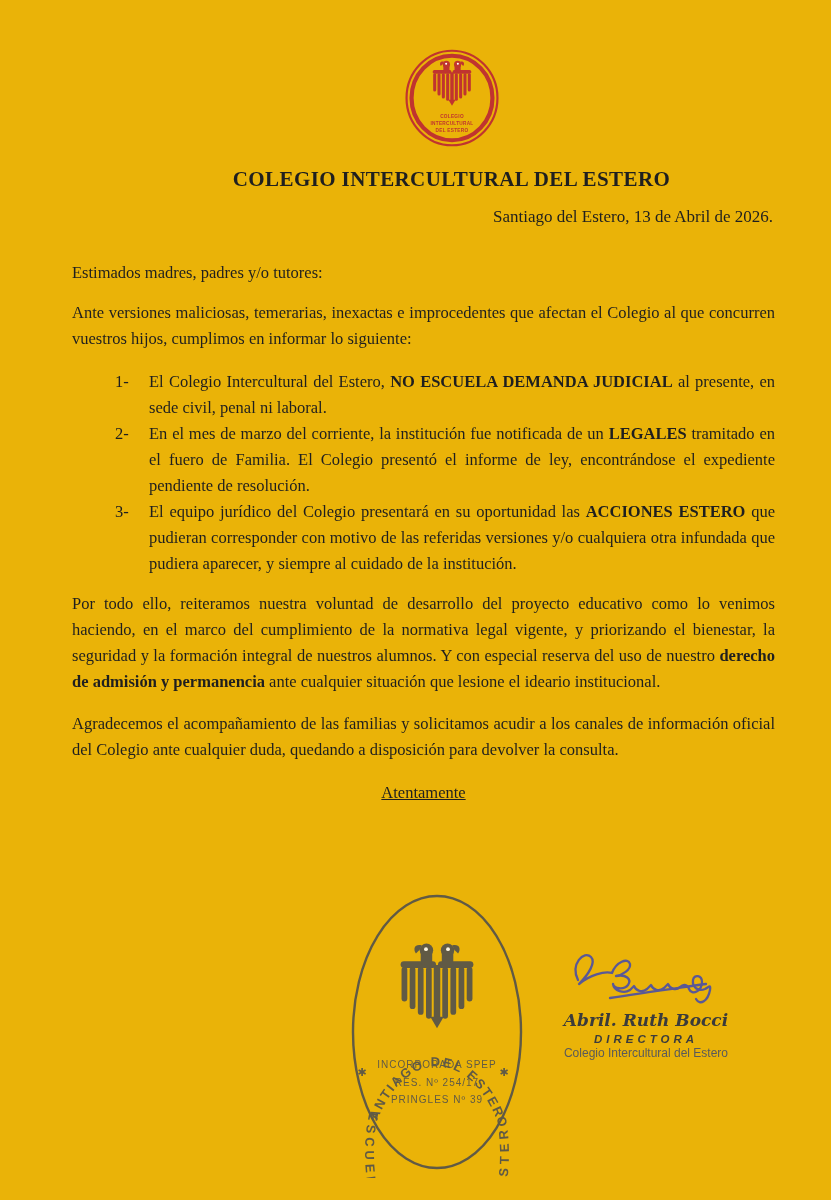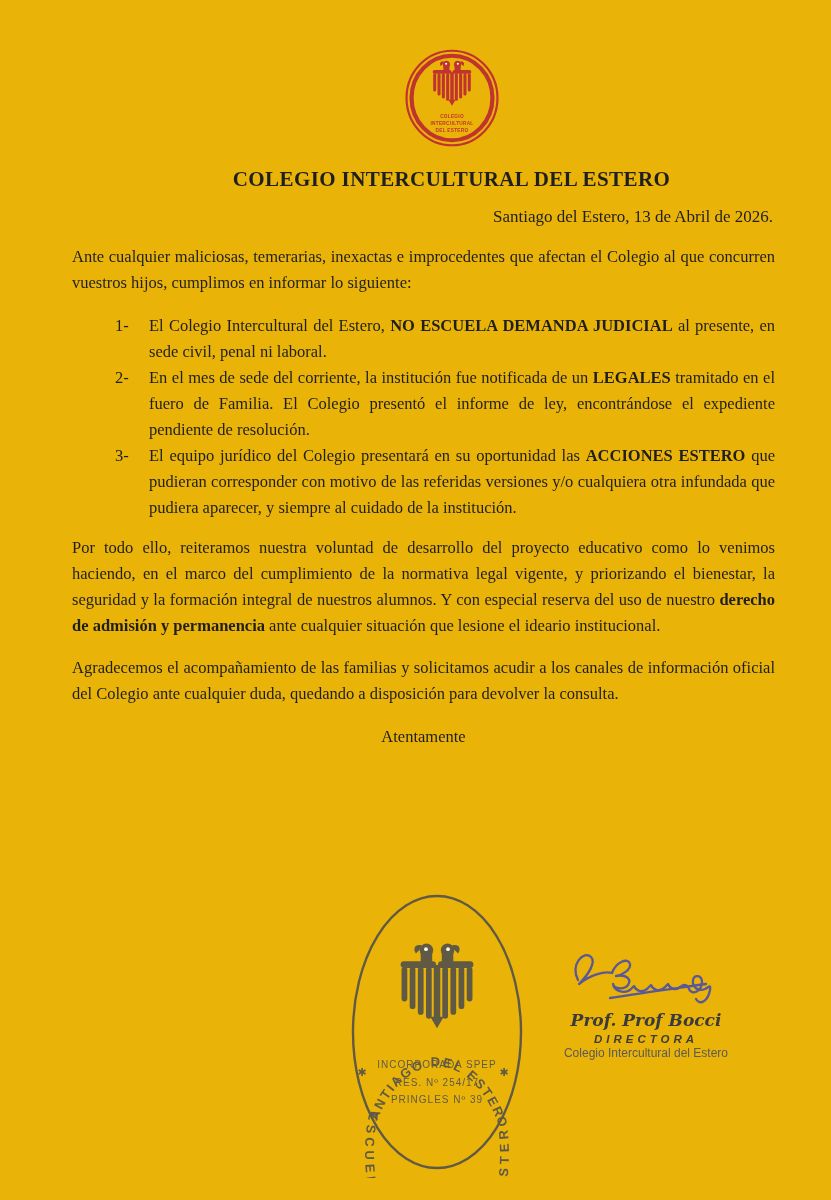--- a/index.html
+++ b/index.html
@@ -37,21 +37,21 @@
   .content{
     padding:0 56px 0 72px;
     font-size:16.5px;line-height:26px;
   }
   .salutation{margin-top:30px;}
   .para{margin-top:14px;text-align:justify;}
   .num-list{list-style:none;margin:11px 0 0 0;padding:0 0 0 43px;}
   .num-list li{position:relative;padding-left:34px;text-align:justify;}
   .li-marker{position:absolute;left:0;top:0;}
   .b{font-weight:bold;}
-  .closing{margin-top:12px;text-align:center;}
+  .closing{margin-top:12px;text-align:center;text-decoration:underline;}
   
   .stamp{
     position:absolute;left:347px;top:886px;
     width:180px;height:292px;
     opacity:.88;
   }
   .stamp svg{display:block;width:100%;height:100%;}
   .stamp text{fill:var(--stamp-ink);font-family:"Liberation Sans",sans-serif;}
   .arc-text{font-size:13px;letter-spacing:4.2px;font-weight:600;}
   .arc-text-bottom{font-size:13px;letter-spacing:2px;font-weight:600;}
@@ -134,29 +134,30 @@
         <text class="logo-label" x="55" y="86.5" text-anchor="middle">INTERCULTURAL</text>
         <text class="logo-label" x="55" y="94" text-anchor="middle">DEL ESTERO</text>
       </svg>
     </div>
     <div class="school-title">COLEGIO INTERCULTURAL DEL ESTERO</div>
   </div>
 
   <div class="dateline">Santiago del Estero, 13 de Abril de 2026.</div>
 
   <div class="content">
-
-    <p class="para">Ante cualquier maliciosas, temerarias, inexactas e improcedentes que afectan el Colegio al que concurren vuestros hijos, cumplimos en informar lo siguiente:</p>
+    <div class="salutation">Estimados madres, padres y/o tutores:</div>
+
+    <p class="para">Ante versiones maliciosas, temerarias, inexactas e improcedentes que afectan el Colegio al que concurren vuestros hijos, cumplimos en informar lo siguiente:</p>
 
     <ol class="num-list">
       <li>
         <span class="li-marker">1-</span><span>El Colegio Intercultural del Estero, </span><span class="b">NO ESCUELA DEMANDA JUDICIAL</span><span> al presente, en sede civil, penal ni laboral.</span>
       </li>
       <li>
-        <span class="li-marker">2-</span><span>En el mes de sede del corriente, la institución fue notificada de un </span><span class="b">LEGALES</span><span> tramitado en el fuero de Familia. El Colegio presentó el informe de ley, encontrándose el expediente pendiente de resolución.</span>
+        <span class="li-marker">2-</span><span>En el mes de marzo del corriente, la institución fue notificada de un </span><span class="b">LEGALES</span><span> tramitado en el fuero de Familia. El Colegio presentó el informe de ley, encontrándose el expediente pendiente de resolución.</span>
       </li>
       <li>
         <span class="li-marker">3-</span><span>El equipo jurídico del Colegio presentará en su oportunidad las </span><span class="b">ACCIONES ESTERO</span><span> que pudieran corresponder con motivo de las referidas versiones y/o cualquiera otra infundada que pudiera aparecer, y siempre al cuidado de la institución.</span>
       </li>
     </ol>
 
     <p class="para"><span>Por todo ello, reiteramos nuestra voluntad de desarrollo del proyecto educativo como lo venimos haciendo, en el marco del cumplimiento de la normativa legal vigente, y priorizando el bienestar, la seguridad y la formación integral de nuestros alumnos. Y con especial reserva del uso de nuestro </span><span class="b">derecho de admisión y permanencia</span><span> ante cualquier situación que lesione el ideario institucional.</span></p>
 
     <p class="para">Agradecemos el acompañamiento de las familias y solicitamos acudir a los canales de información oficial del Colegio ante cualquier duda, quedando a disposición para devolver la consulta.</p>
 
@@ -190,18 +191,18 @@
   <div class="sig-block">
     <svg class="sig-scribble" width="160" height="64" viewBox="0 0 160 64">
       <g fill="none" stroke="var(--sig-ink)" stroke-width="2.3" stroke-linecap="round" stroke-linejoin="round">
         <path d="M12,36 C4,20 18,6 25,13 C30,18 23,30 13,40 C24,31 38,27 46,29
                  C50,18 62,13 64,20 C65,26 56,31 50,32 C60,30 66,35 62,41 C58,46 48,45 47,40
                  C48,47 58,50 64,46 L68,42 C70,47 76,49 81,45 L85,41 C87,46 93,48 98,44 L102,40 C104,45 110,47 114,43
                  C118,39 122,41 123,45 C126,52 136,47 136,38 C136,31 128,30 127,36 C126,43 132,48 139,45 C143,43 145,40 144,46 C142,57 134,62 130,55"></path>
         <path d="M44,54 C74,49 112,44 140,40"></path>
       </g>
     </svg>
-    <div class="sig-name">Prof. Prof Bocci</div>
+    <div class="sig-name">Abril. Ruth Bocci</div>
     <div class="sig-role">DIRECTORA</div>
     <div class="sig-org">Colegio Intercultural del Estero</div>
   </div>
 
 </div>
 
 </body></html>

